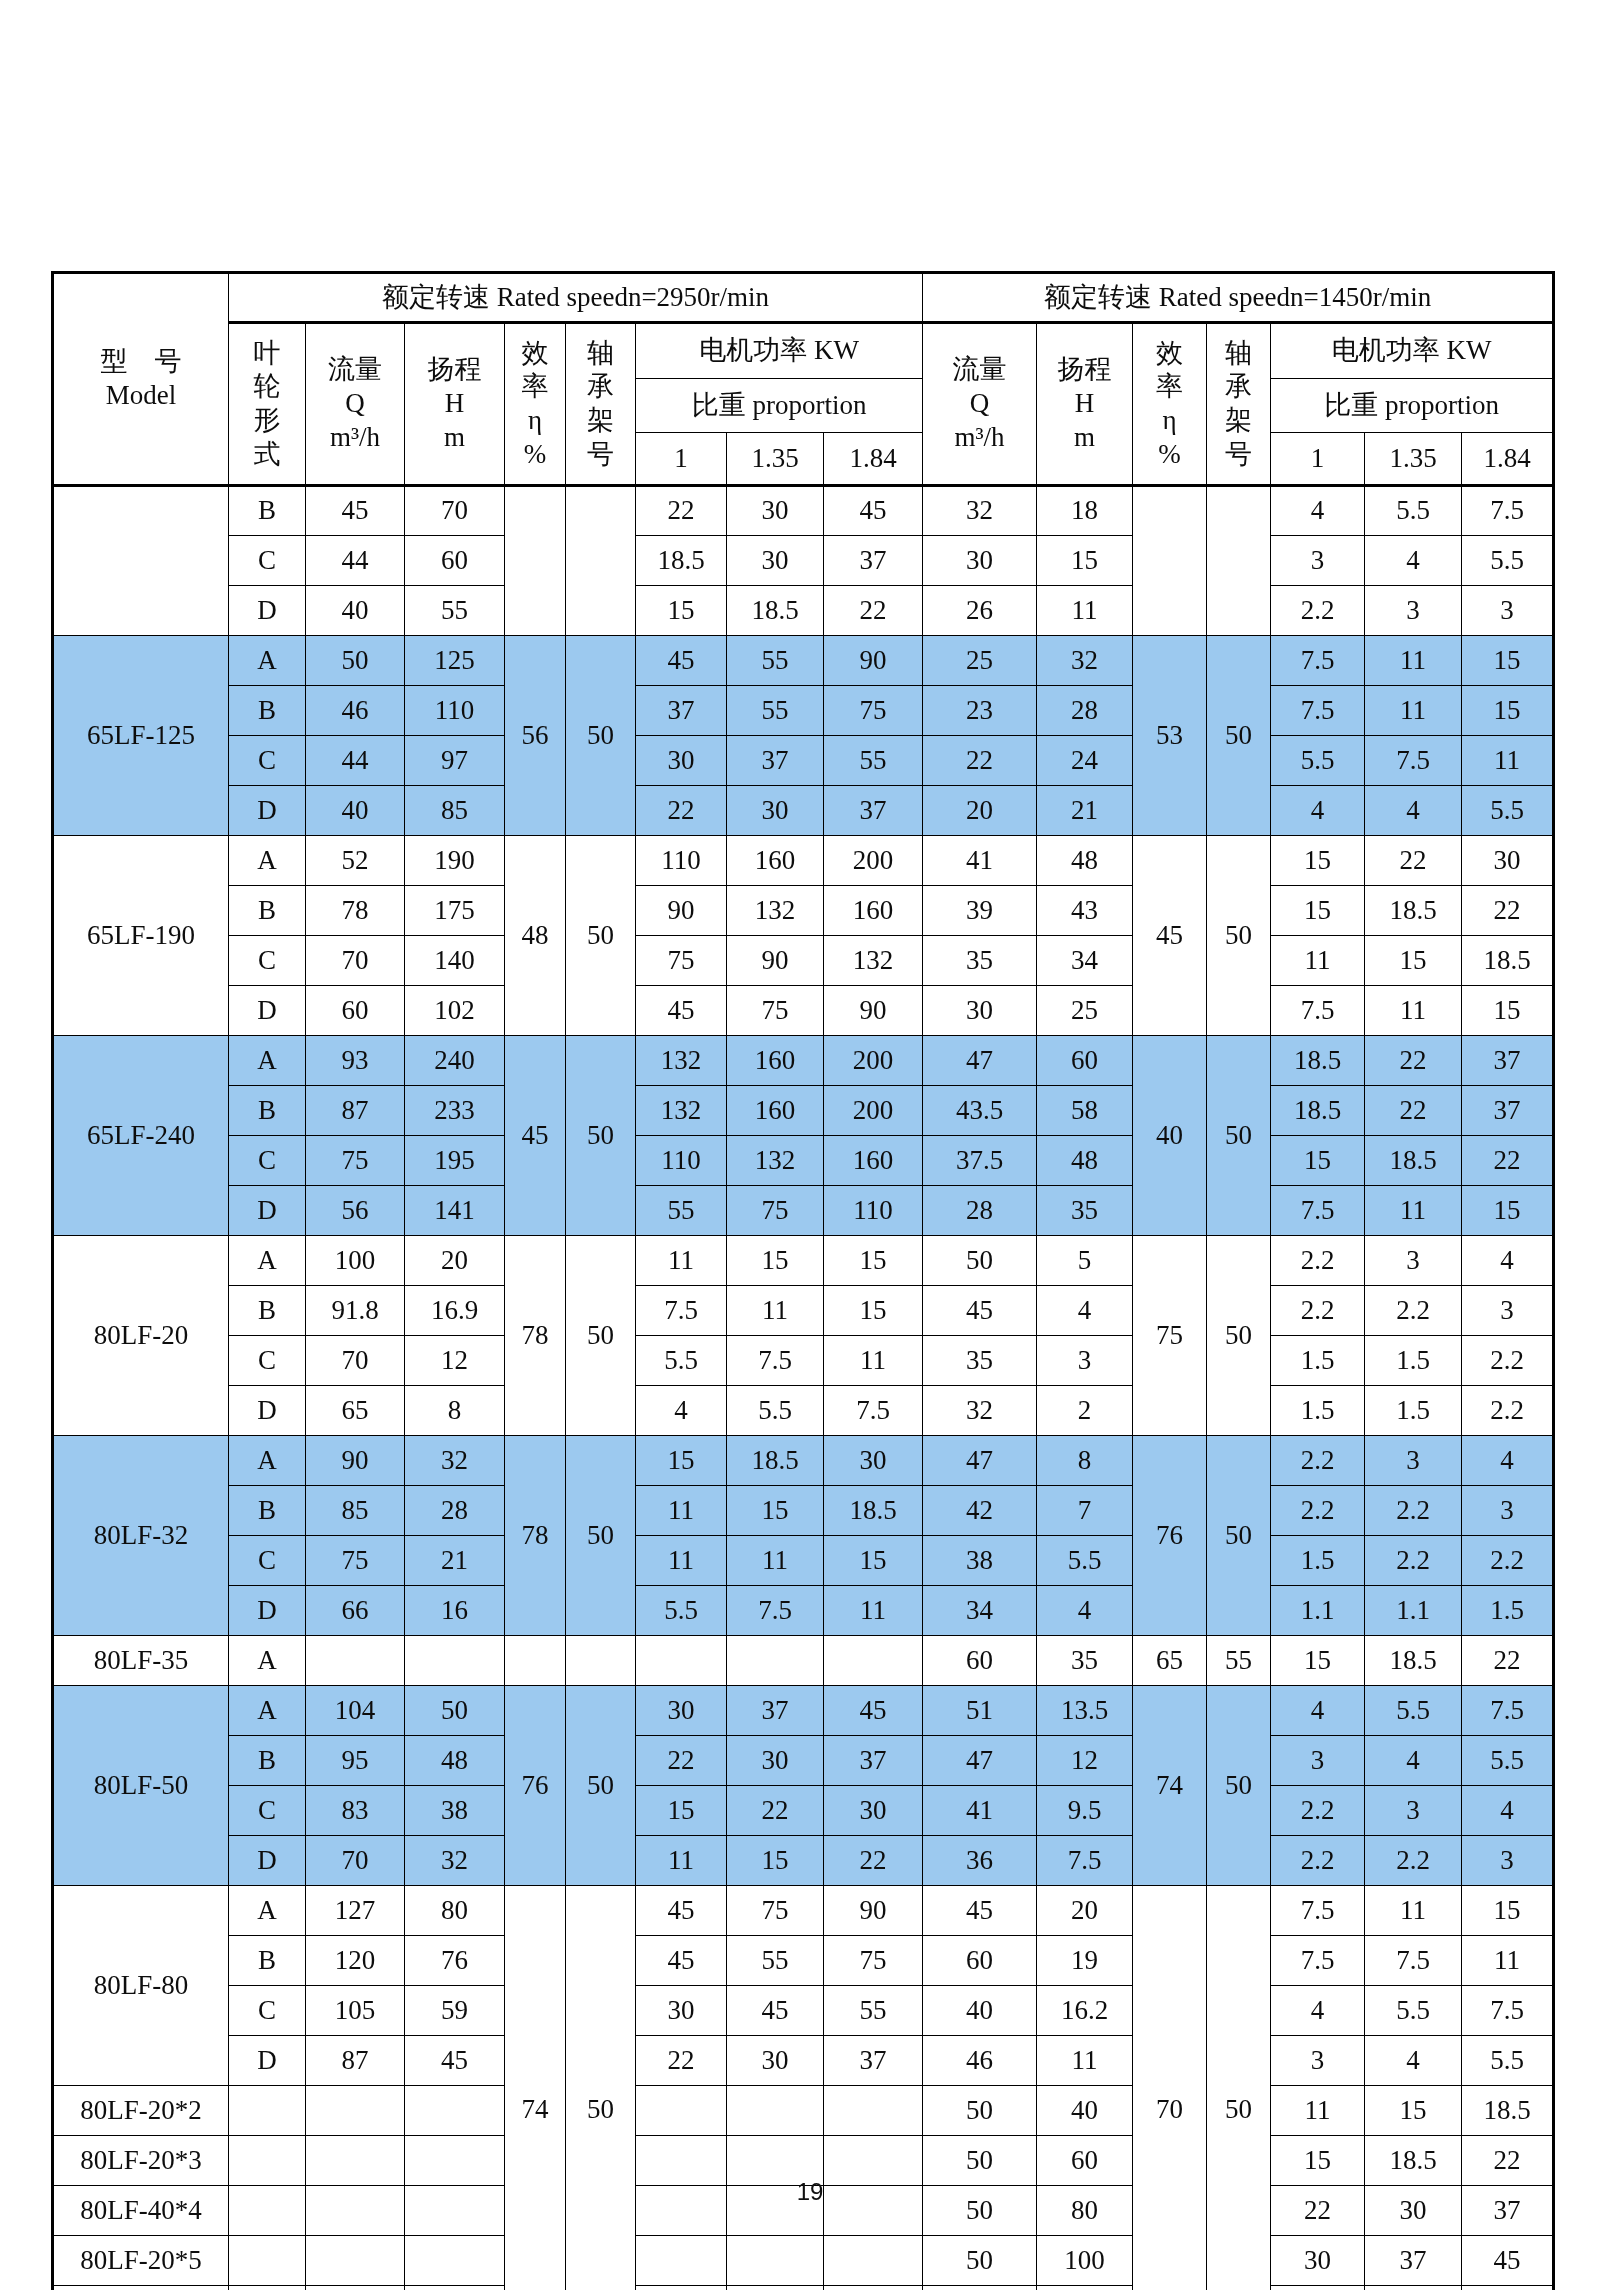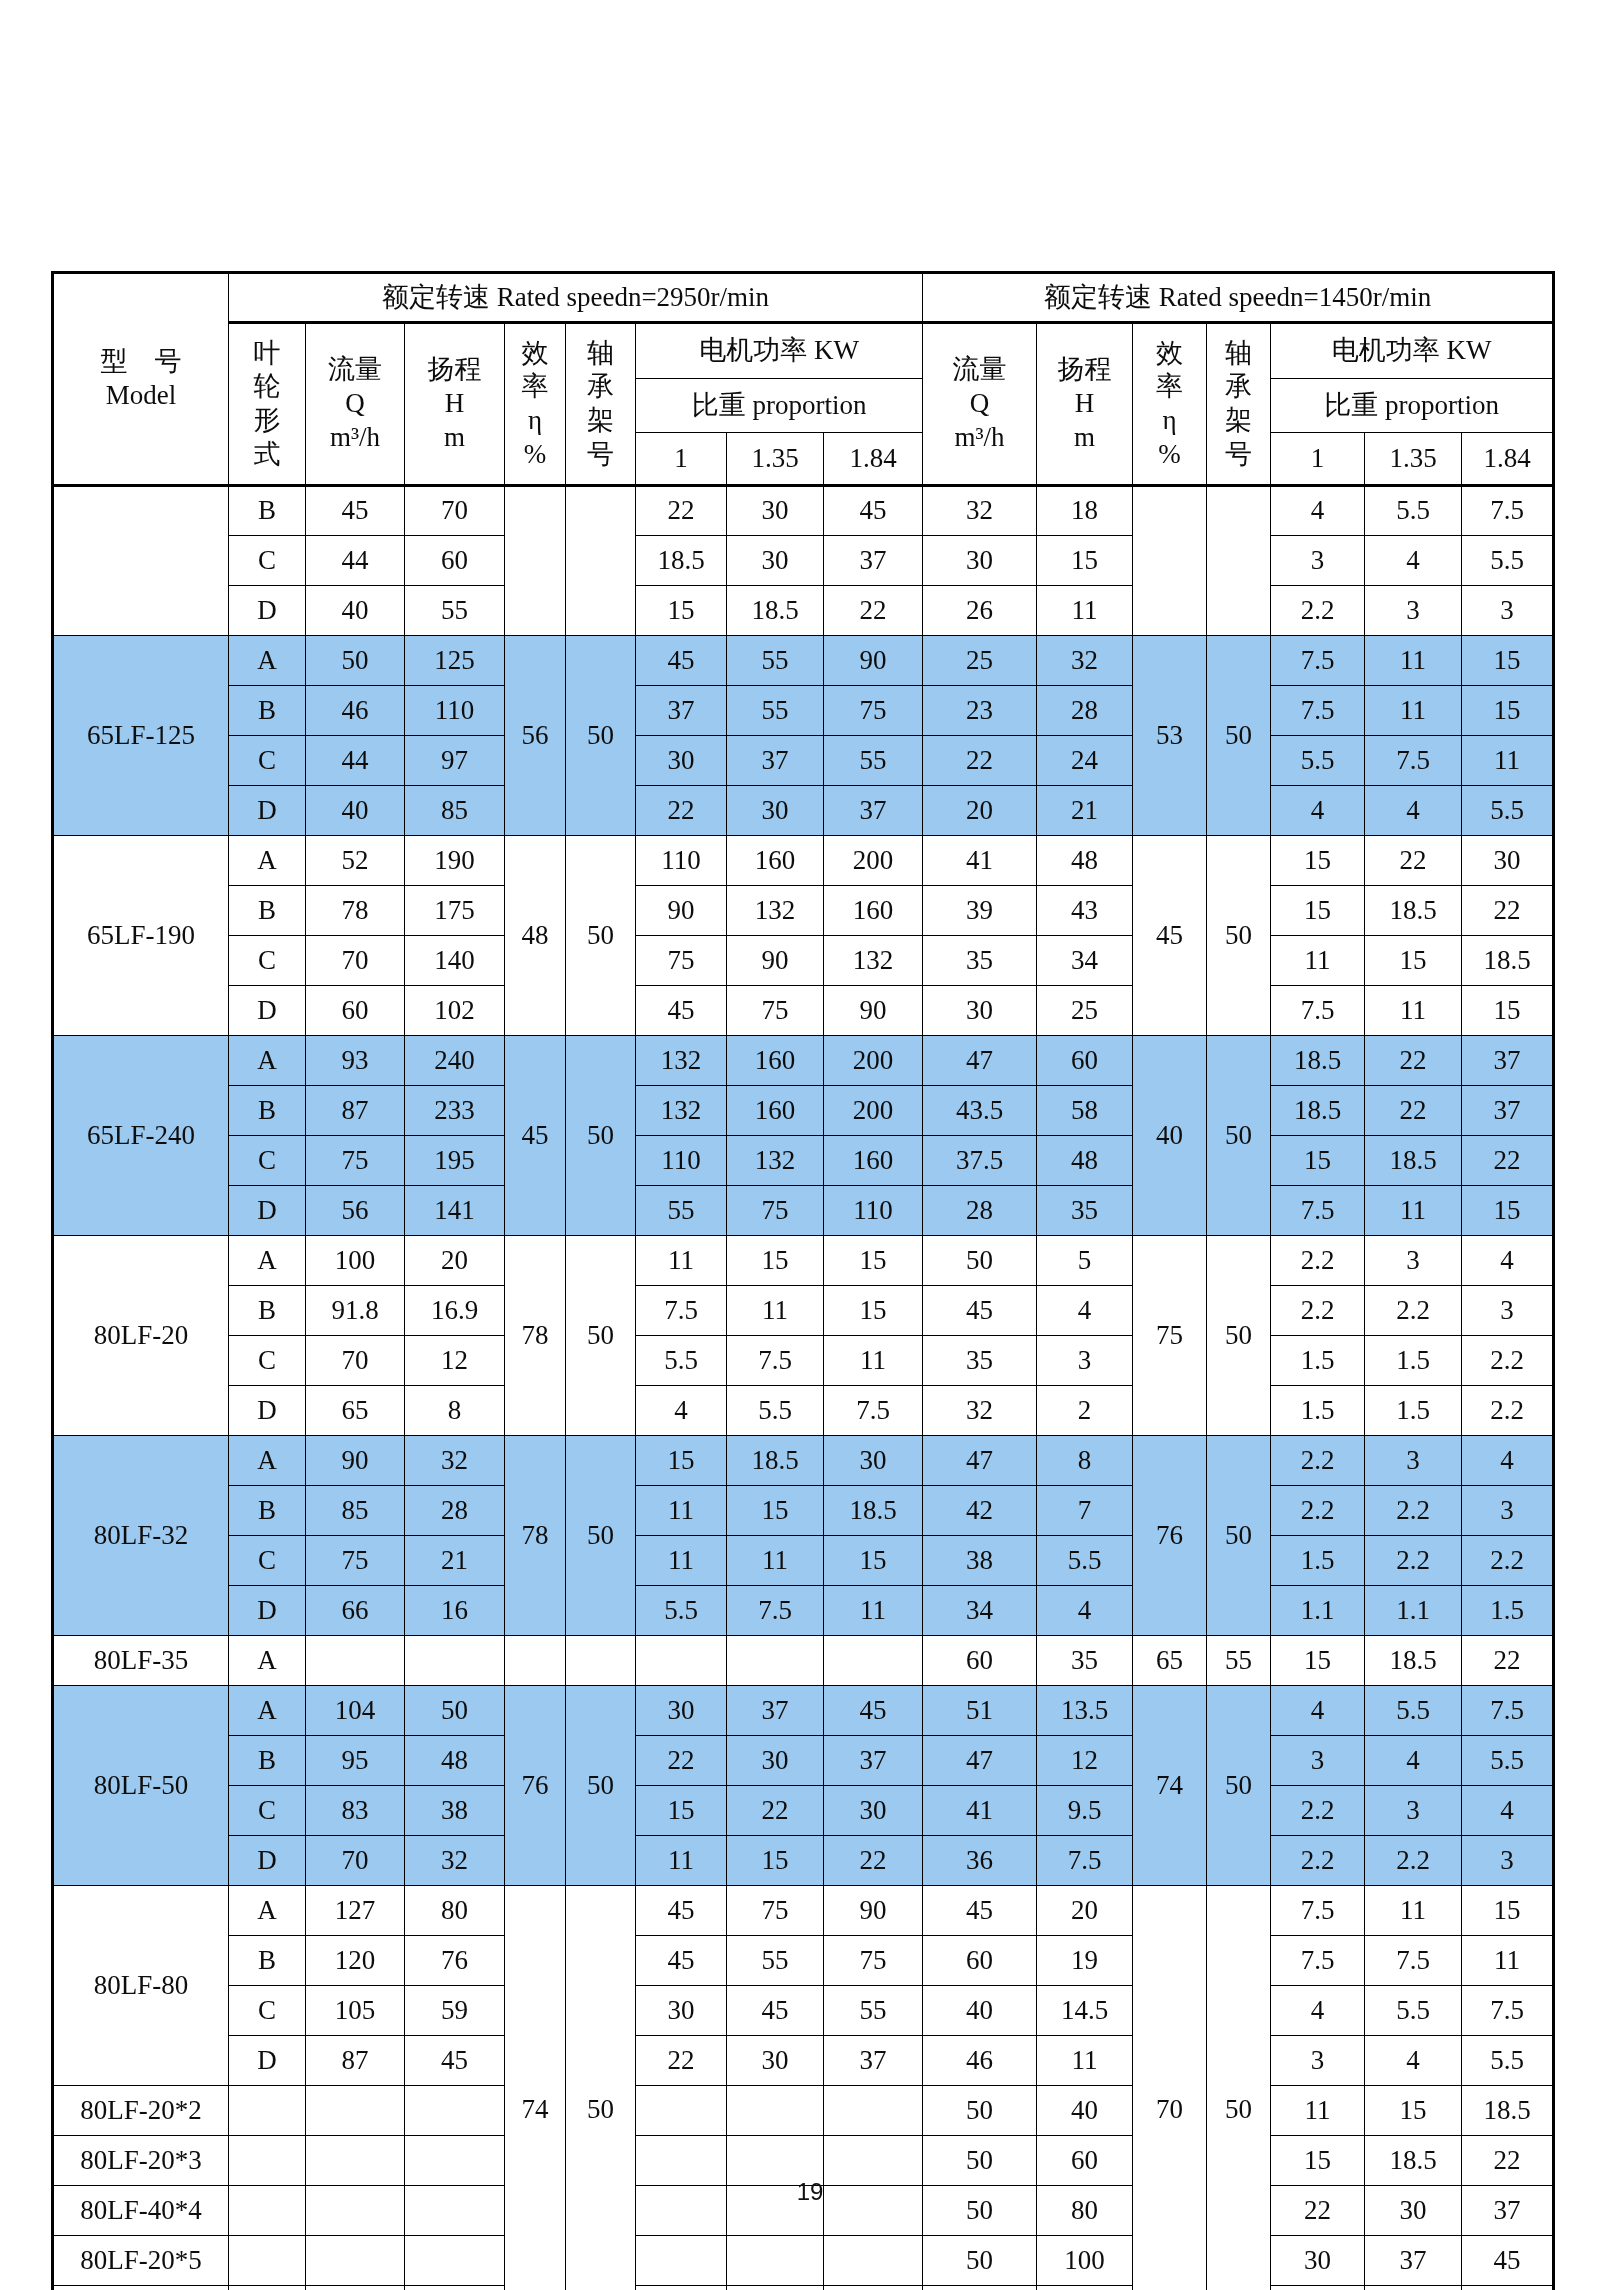--- a/index.html
+++ b/index.html
@@ -555,21 +555,21 @@
           <td>11</td>
         </tr>
         <tr>
           <td>C</td>
           <td>105</td>
           <td>59</td>
           <td>30</td>
           <td>45</td>
           <td>55</td>
           <td>40</td>
-          <td>14.5</td>
+          <td>16.2</td>
           <td>4</td>
           <td>5.5</td>
           <td>7.5</td>
         </tr>
         <tr>
           <td>D</td>
           <td>87</td>
           <td>45</td>
           <td>22</td>
           <td>30</td>

